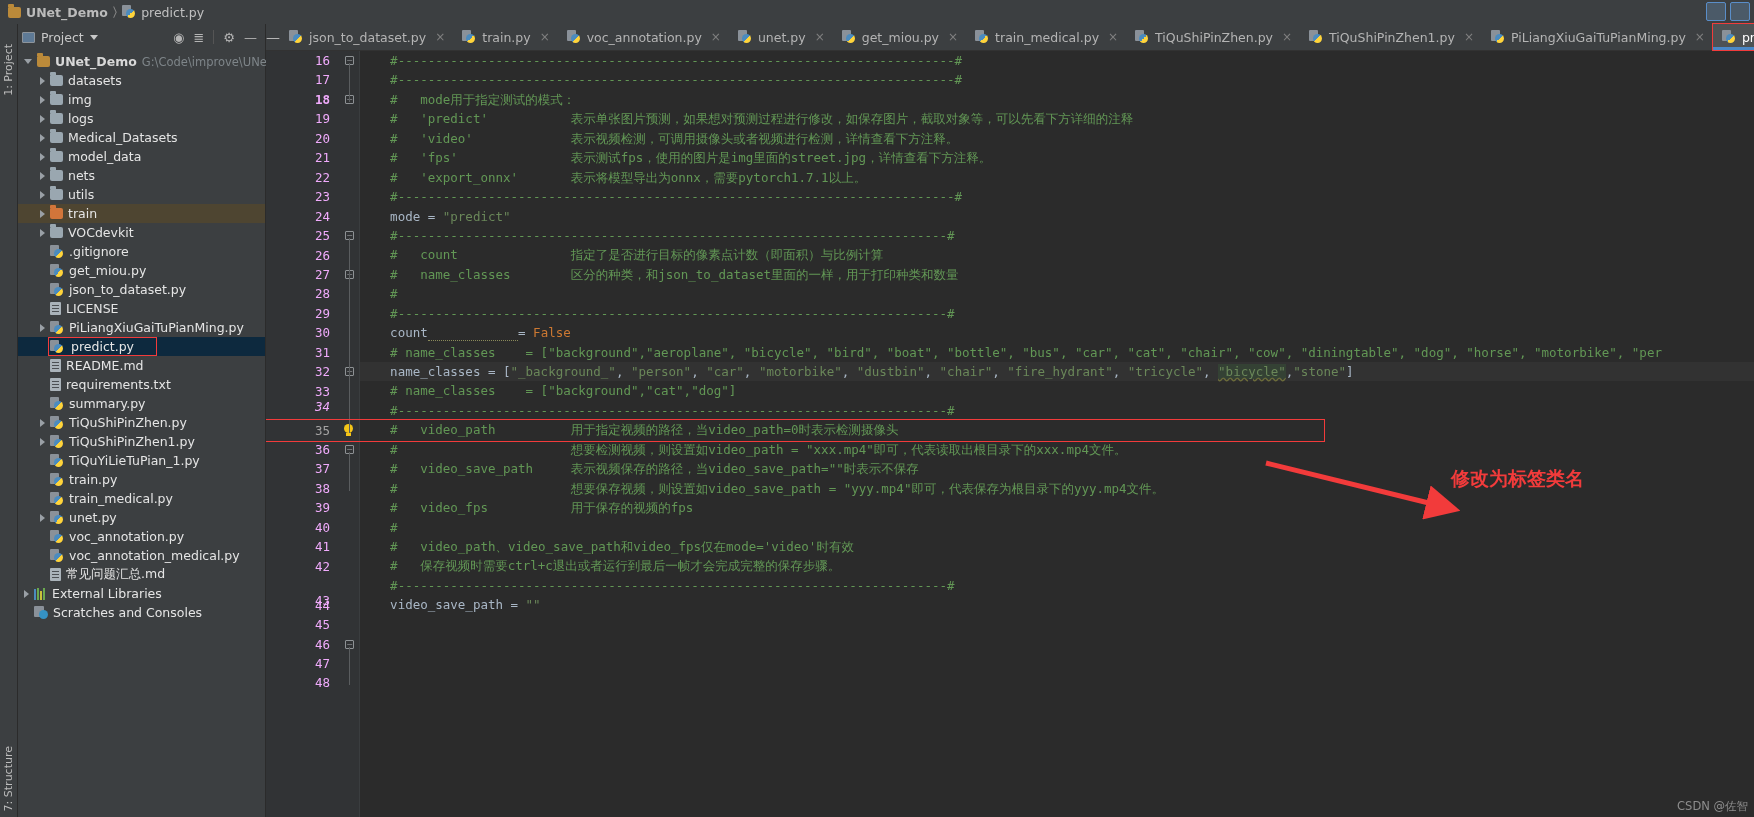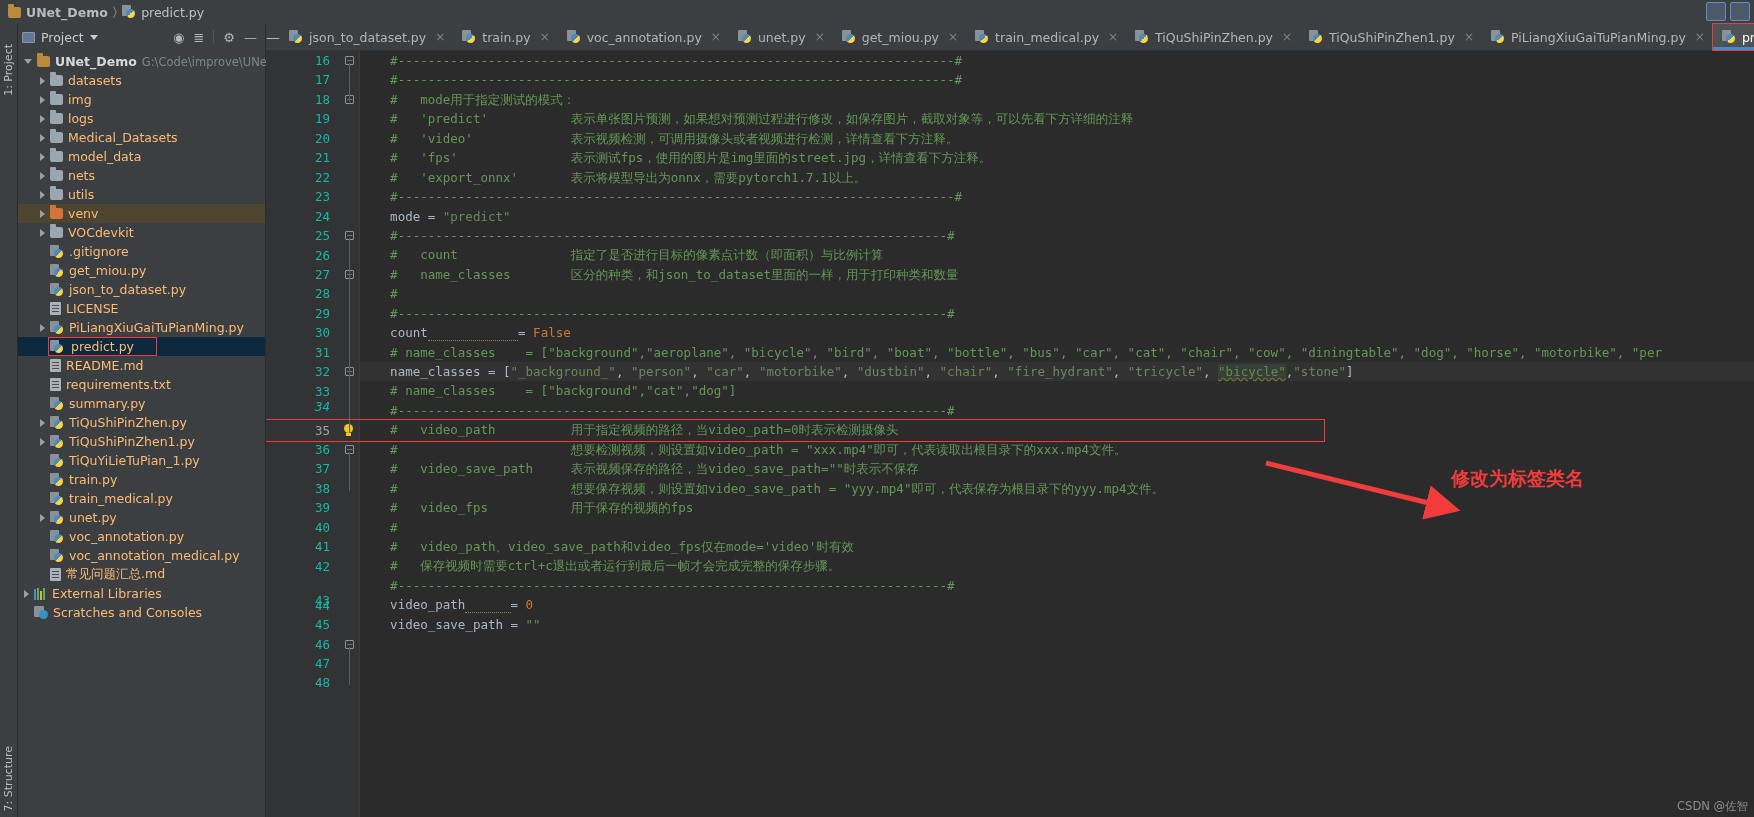--- a/index.html
+++ b/index.html
@@ -101,21 +101,21 @@
   .caret-down { width:0;height:0;border-left:4px solid transparent;border-right:4px solid transparent;border-top:5px solid #c8c8c8;}
   .ph-actions { margin-left: auto; display: flex; align-items: center; gap: 9px; padding-right: 4px;}
   .act { color: #b5b5b5; font-size: 13px; line-height: 1; }
   .ph-div { width:1px; height: 14px; background: #555; }
 
   .tree { padding-top: 2px; font-size: 12.5px; color: #c3c3c3; }
   .trow {
     height: 19px; display: flex; align-items: center; gap: 5px;
     padding-left: 4px; white-space: nowrap;
   }
-  .trow .label { color: #fdba74; }
+  .trow .label { color: #e5e5e5; }
   .trow.root .label { font-weight: bold; color: #d8d8d8; }
   .trow .path { color: #7e8589; font-size: 11.5px; }
   .trow.sel-venv { background: #4e4531; }
   .trow.sel-file { background: #0d293e; }
   .redbox {
     outline: 1.5px solid #f23b3b; outline-offset: 0px;
   }
 
   
   .tabs {
@@ -153,21 +153,21 @@
   .codearea {
     position: absolute; left: 94px; top: 0; right: 0; bottom: 0;
     font-family: "DejaVu Sans Mono", monospace; font-size: 12.5px;
   }
   .lines { position: absolute; left: 0; top: 0; width: 100%; }
   .line {
     height: 19.45px; line-height: 19.45px; white-space: pre; position: relative;
   }
   .lno {
     position: absolute; right: 10px; height: 19.45px; line-height: 19.45px;
-    color: #14b8a6; font-family: "DejaVu Sans Mono", monospace; font-size: 12.5px;
+    color: #f0abfc; font-family: "DejaVu Sans Mono", monospace; font-size: 12.5px;
   }
   .lno.cur { color: #a4a3a3; }
   .foldmark {
     position: absolute; left: 5px; width: 9px; height: 9px;
     border: 1px solid #8d9194; color: #8d9194; font-size: 8px; line-height: 7px;
     text-align: center; border-radius: 1px; background: #313335;
   }
   .foldline { position: absolute; left: 9px; width: 1px; background: #5a5d5f; }
   .bulb {
     position: absolute; left: 3px; width: 11px; height: 13px;
@@ -275,21 +275,21 @@
           <span class="label">nets</span>
         </div>
         <div class="trow" style="padding-left: 22px;">
           <span class="arrow"></span>
           <span class="ico ico-folder"></span>
           <span class="label">utils</span>
         </div>
         <div class="trow sel-venv" style="padding-left: 22px;">
           <span class="arrow"></span>
           <span class="ico ico-folder orange"></span>
-          <span class="label">venv</span>
+          <span class="label">train</span>
         </div>
         <div class="trow" style="padding-left: 22px;">
           <span class="arrow"></span>
           <span class="ico ico-folder"></span>
           <span class="label">VOCdevkit</span>
         </div>
         <div class="trow" style="padding-left: 22px;">
           <span class="arrow hidden"></span>
           <span class="ico ico-py"></span>
           <span class="label">.gitignore</span>
@@ -447,21 +447,21 @@
       <div class="tab active redbox">
         <span class="ico ico-py"></span>
         <span>predict.py</span>
       </div>
     </div>
 
   <div class="editor">
     <div class="gutter" id="gutter">
         <div class="lno" style="top: 0px;">16</div>
         <div class="lno" style="top: 19.45px;">17</div>
-        <div class="lno" style="top: 38.9px;">18</div>
+        <div class="lno" style="top: 38.9px; font-weight: bold;">18</div>
         <div class="lno" style="top: 58.35px;">19</div>
         <div class="lno" style="top: 77.8px;">20</div>
         <div class="lno" style="top: 97.25px;">21</div>
         <div class="lno" style="top: 116.7px;">22</div>
         <div class="lno" style="top: 136.15px;">23</div>
         <div class="lno" style="top: 155.6px;">24</div>
         <div class="lno" style="top: 175.05px;">25</div>
         <div class="lno" style="top: 194.5px;">26</div>
         <div class="lno" style="top: 213.95px;">27</div>
         <div class="lno" style="top: 233.4px;">28</div>
@@ -524,21 +524,20 @@
           <div class="line"><span class="c">    #-------------------------------------------------------------------------#</span></div>
           <div class="line"><span class="c">    #   video_path          用于指定视频的路径，当video_path=0时表示检测摄像头</span></div>
           <div class="line"><span class="c">    #                       想要检测视频，则设置如video_path = "xxx.mp4"即可，代表读取出根目录下的xxx.mp4文件。</span></div>
           <div class="line"><span class="c">    #   video_save_path     表示视频保存的路径，当video_save_path=""时表示不保存</span></div>
           <div class="line"><span class="c">    #                       想要保存视频，则设置如video_save_path = "yyy.mp4"即可，代表保存为根目录下的yyy.mp4文件。</span></div>
           <div class="line"><span class="c">    #   video_fps           用于保存的视频的fps</span></div>
           <div class="line"><span class="c">    #</span></div>
           <div class="line"><span class="c">    #   video_path、video_save_path和video_fps仅在mode='video'时有效</span></div>
           <div class="line"><span class="c">    #   保存视频时需要ctrl+c退出或者运行到最后一帧才会完成完整的保存步骤。</span></div>
           <div class="line"><span class="c">    #-------------------------------------------------------------------------#</span></div>
-          <div class="line"><span class="id">    video_path</span><span class="id warn-ul">      </span><span class="id">= </span><span class="kw">0</span></div>
           <div class="line"><span class="id">    video_save_path = </span><span class="st">""</span></div>
         </div>
     </div>
 
     <div class="anno-box" id="anno-line35" style="left: -1px; top: 367.55px; width: 1060px; height: 23.45px;"></div>
     <svg id="anno-arrow" width="1488" height="766" style="position:absolute;left:0;top:0;pointer-events:none;">
       <defs>
         <marker id="ah" markerWidth="7" markerHeight="7" refX="3" refY="3.5" orient="auto">
           <polygon points="0 0, 7 3.5, 0 7" fill="#f23b3b"></polygon>
         </marker>

